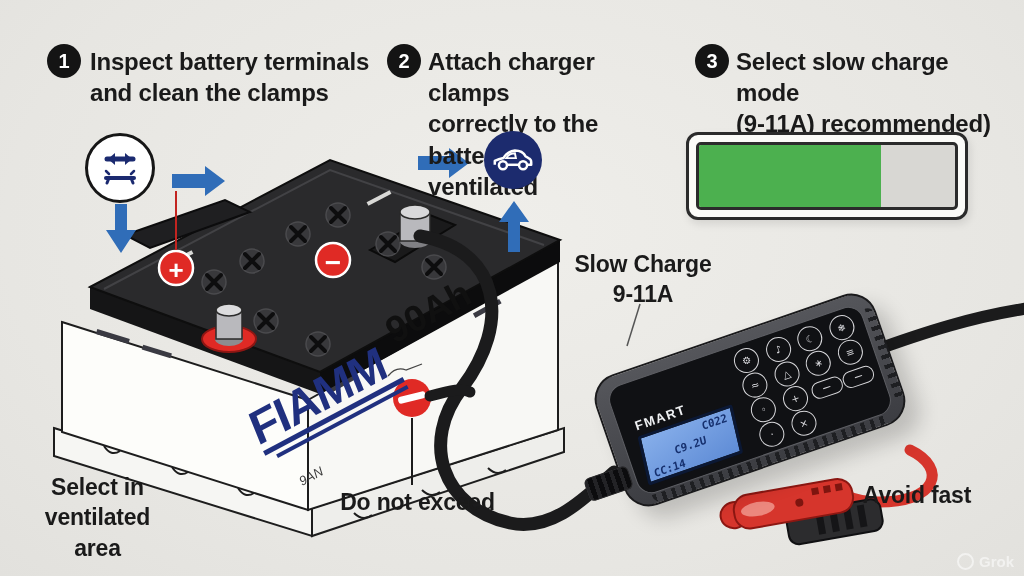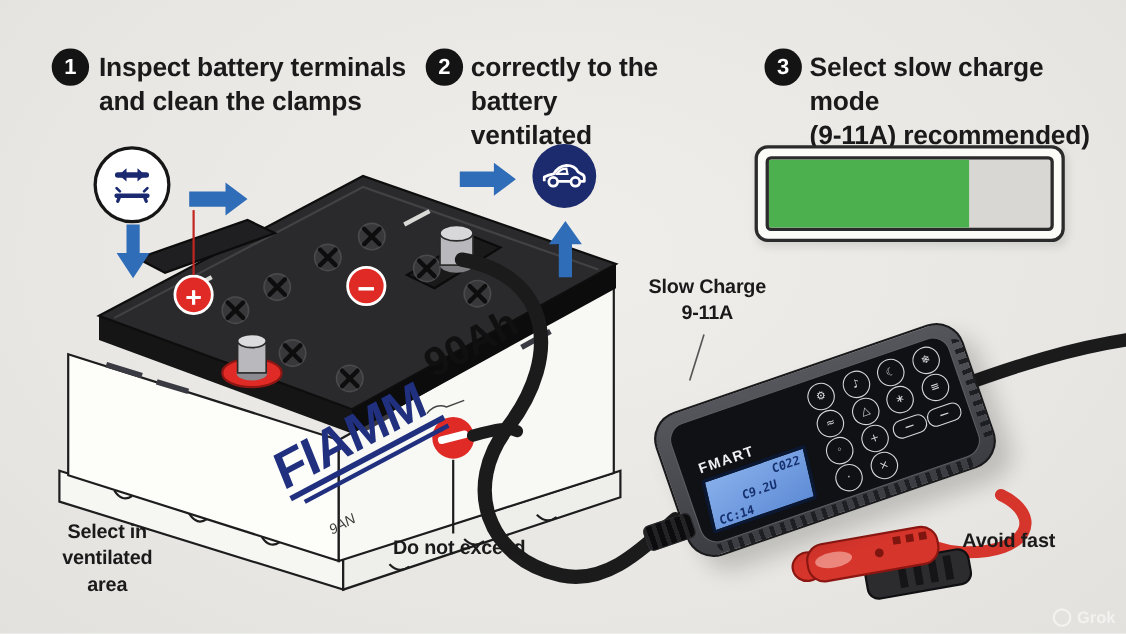--- a/index.html
+++ b/index.html
@@ -11,21 +11,21 @@
   .step-circle{width:34px;height:34px;border-radius:50%;background:#141414;color:#fff;
     display:flex;align-items:center;justify-content:center;font-weight:bold;font-size:20px;}
   .step-text{font-size:24px;font-weight:bold;color:#1a1a1a;line-height:1.3;letter-spacing:-0.2px;}
   
   .pbar-outer{left:686px;top:132px;width:276px;height:82px;border:3px solid #2b2b2b;
     border-radius:12px;background:#fbfbf8;box-shadow:2px 4px 8px rgba(0,0,0,.10);}
   .pbar-inner{position:absolute;left:7px;top:7px;right:7px;bottom:7px;border:3px solid #2b2b2b;
     border-radius:5px;background:#d8d7d3;overflow:hidden;}
   .pbar-fill{height:100%;background:#4cb04f;}
   
-  .ann{font-size:18px;font-weight:bold;color:#1a1a1a;line-height:1.32;text-align:center;letter-spacing:-0.2px;}
+  .ann{font-size:23px;font-weight:bold;color:#1a1a1a;line-height:1.32;text-align:center;letter-spacing:-0.2px;}
   
   .clean-circle{left:85px;top:133px;width:64px;height:64px;border:3px solid #161616;border-radius:50%;
     background:#ffffff;display:flex;align-items:center;justify-content:center;}
   .car-circle{left:484px;top:131px;width:58px;height:58px;border-radius:50%;background:#1c2b6e;
     display:flex;align-items:center;justify-content:center;}
   
   .charger{left:602px;top:331px;width:292px;height:134px;transform:rotate(-19deg);
     background:linear-gradient(180deg,#55565b 0%,#3c3d42 100%);border:2px solid #1a1a1c;
     border-radius:26px;box-shadow:10px 16px 20px rgba(0,0,0,.18);}
   .charger-panel{position:absolute;left:12px;top:10px;right:12px;bottom:10px;background:#101114;
@@ -226,20 +226,21 @@
   </div>
 </div>
 
 <div class="abs step-circle" style="left:47px;top:44px;">1</div>
 <div class="abs step-text" style="left:90px;top:46px;width:280px;">
   <div>Inspect battery terminals</div>
   <div>and clean the clamps</div>
 </div>
 <div class="abs step-circle" style="left:387px;top:44px;">2</div>
 <div class="abs step-text" style="left:428px;top:46px;width:250px;">
+  <div>Attach charger clamps</div>
   <div>correctly to the battery</div>
   <div>ventilated</div>
 </div>
 <div class="abs step-circle" style="left:695px;top:44px;">3</div>
 <div class="abs step-text" style="left:736px;top:46px;width:270px;">
   <div>Select slow charge mode</div>
   <div>(9-11A) recommended)</div>
 </div>
 
 <div class="abs pbar-outer">

